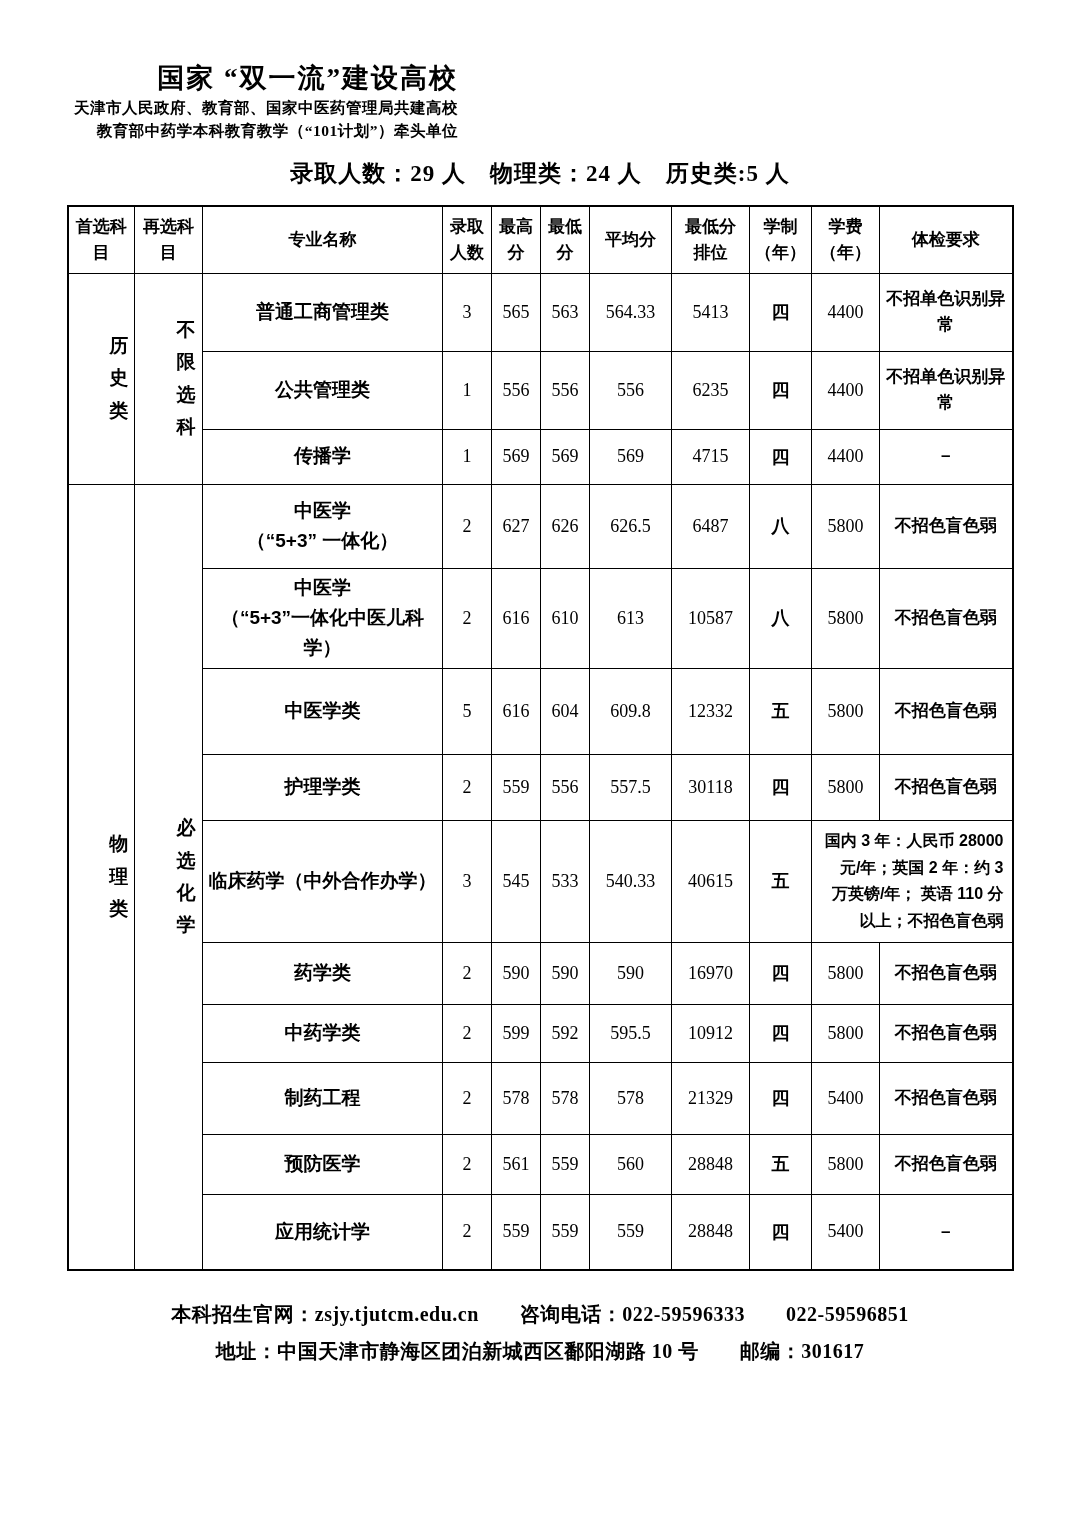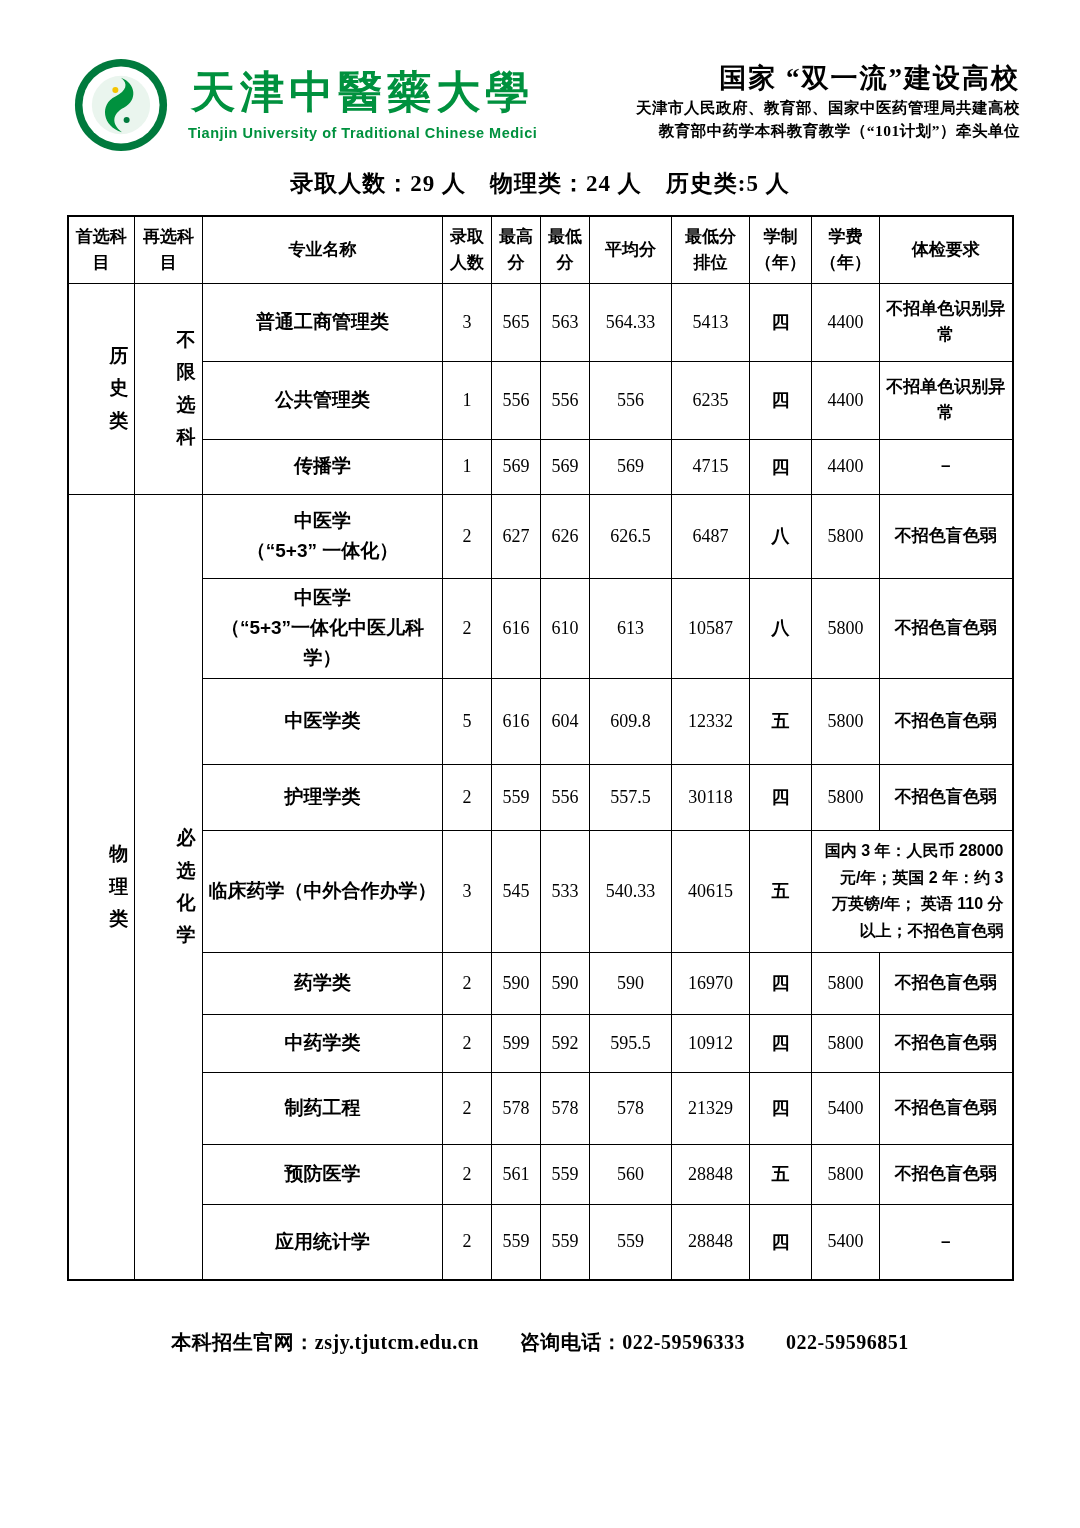--- a/index.html
+++ b/index.html
@@ -27,45 +27,29 @@
   th, td { border:1.5px solid #000; text-align:center; vertical-align:middle; padding:4px 5px; }
   th { font-size:17px; font-weight:bold; line-height:1.5; }
   .num { font-family:"Liberation Serif", serif; font-size:18px; }
   .cn  { font-weight:bold; font-size:18px; }
   .group { font-weight:bold; font-size:19px; line-height:1.7;padding-left:40px; }
   .major { font-weight:bold; font-size:19px; white-space:pre-line; line-height:1.6; }
   .health { font-weight:bold; font-size:17px; line-height:1.55; }
   .merged-note { font-weight:bold; font-size:16px; line-height:1.65; text-align:right; padding:6px 8px; }
 
   
-  .footer { text-align:center; margin-top:48px; font-family:"Liberation Serif", serif; }
+  .footer { text-align:center; margin-top:30px; font-family:"Liberation Serif", serif; }
   .footer-line { font-size:20px; font-weight:bold; letter-spacing:0.5px; margin-top:10px; }
 </style>
 </head>
 <body>
 
 <div class="page">
 
   <header class="header">
-    <div class="header-left">
-      <div class="logo">
-        <svg viewBox="0 0 100 100" width="94" height="94" aria-hidden="true">
-          <circle cx="50" cy="50" r="49" fill="#007a3d"></circle>
-          <circle cx="50" cy="50" r="41" fill="#ffffff"></circle>
-          <circle cx="50" cy="50" r="31" fill="#eaf5ee"></circle>
-          <path d="M50 21 C66 27 68 45 53 53 C41 59 39 70 51 79 C30 73 27 49 44 41 C56 35 58 27 50 21 Z" fill="#00913e"></path>
-          <circle cx="44" cy="34" r="3.2" fill="#f5c400"></circle>
-          <circle cx="56" cy="66" r="3.2" fill="#007a3d"></circle>
-        </svg>
-      </div>
-      <div class="name-block">
-        <div class="name-zh">天津中醫藥大學</div>
-        <div class="name-en">Tianjin University of Traditional Chinese Medici</div>
-      </div>
-    </div>
     <div class="header-right">
       <div class="badge-title">国家 “双一流”建设高校</div>
       <div class="badge-line">天津市人民政府、教育部、国家中医药管理局共建高校</div>
       <div class="badge-line">教育部中药学本科教育教学（“101计划”）牵头单位</div>
     </div>
   </header>
 
   <div class="doc-subtitle">录取人数：29 人　物理类：24 人　历史类:5 人</div>
 
   <table>
@@ -244,15 +228,16 @@
         <td class="num">28848</td>
         <td class="cn">四</td>
         <td class="num">5400</td>
         <td class="health">–</td>
       </tr>
     </tbody>
   </table>
 
   <footer class="footer">
     <div class="footer-line">本科招生官网：zsjy.tjutcm.edu.cn　　咨询电话：022-59596333　　022-59596851</div>
+    <div class="footer-line">地址：中国天津市静海区团泊新城西区鄱阳湖路 10 号　　邮编：301617</div>
   </footer>
 
 </div>
 
 </body></html>

